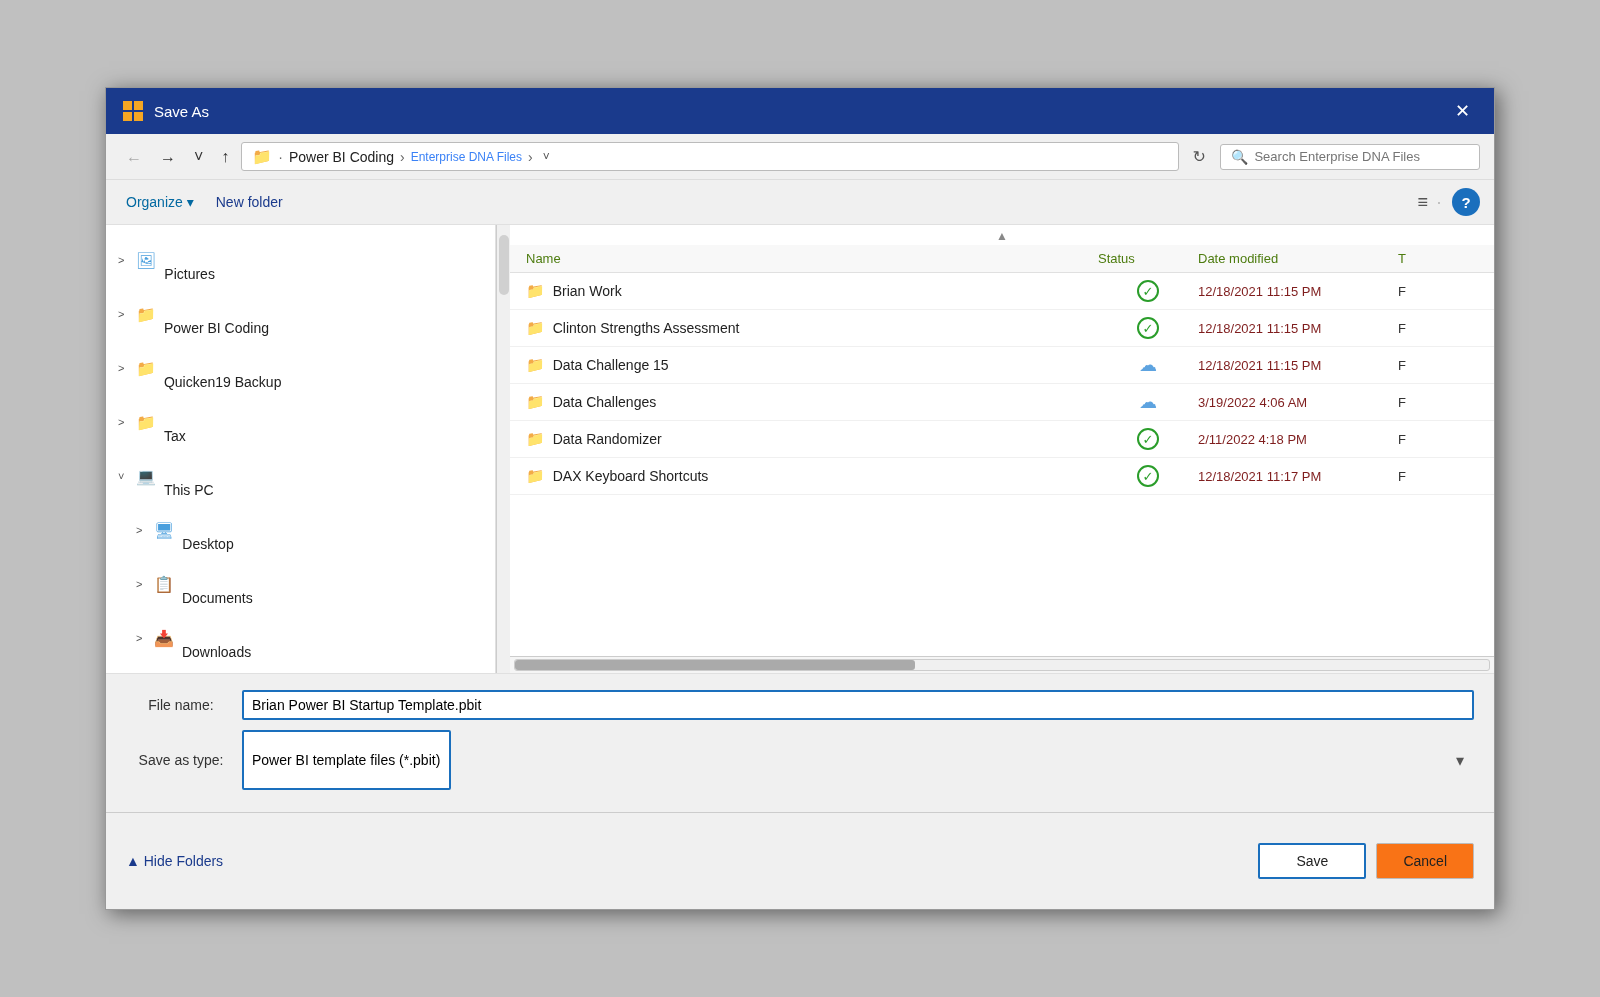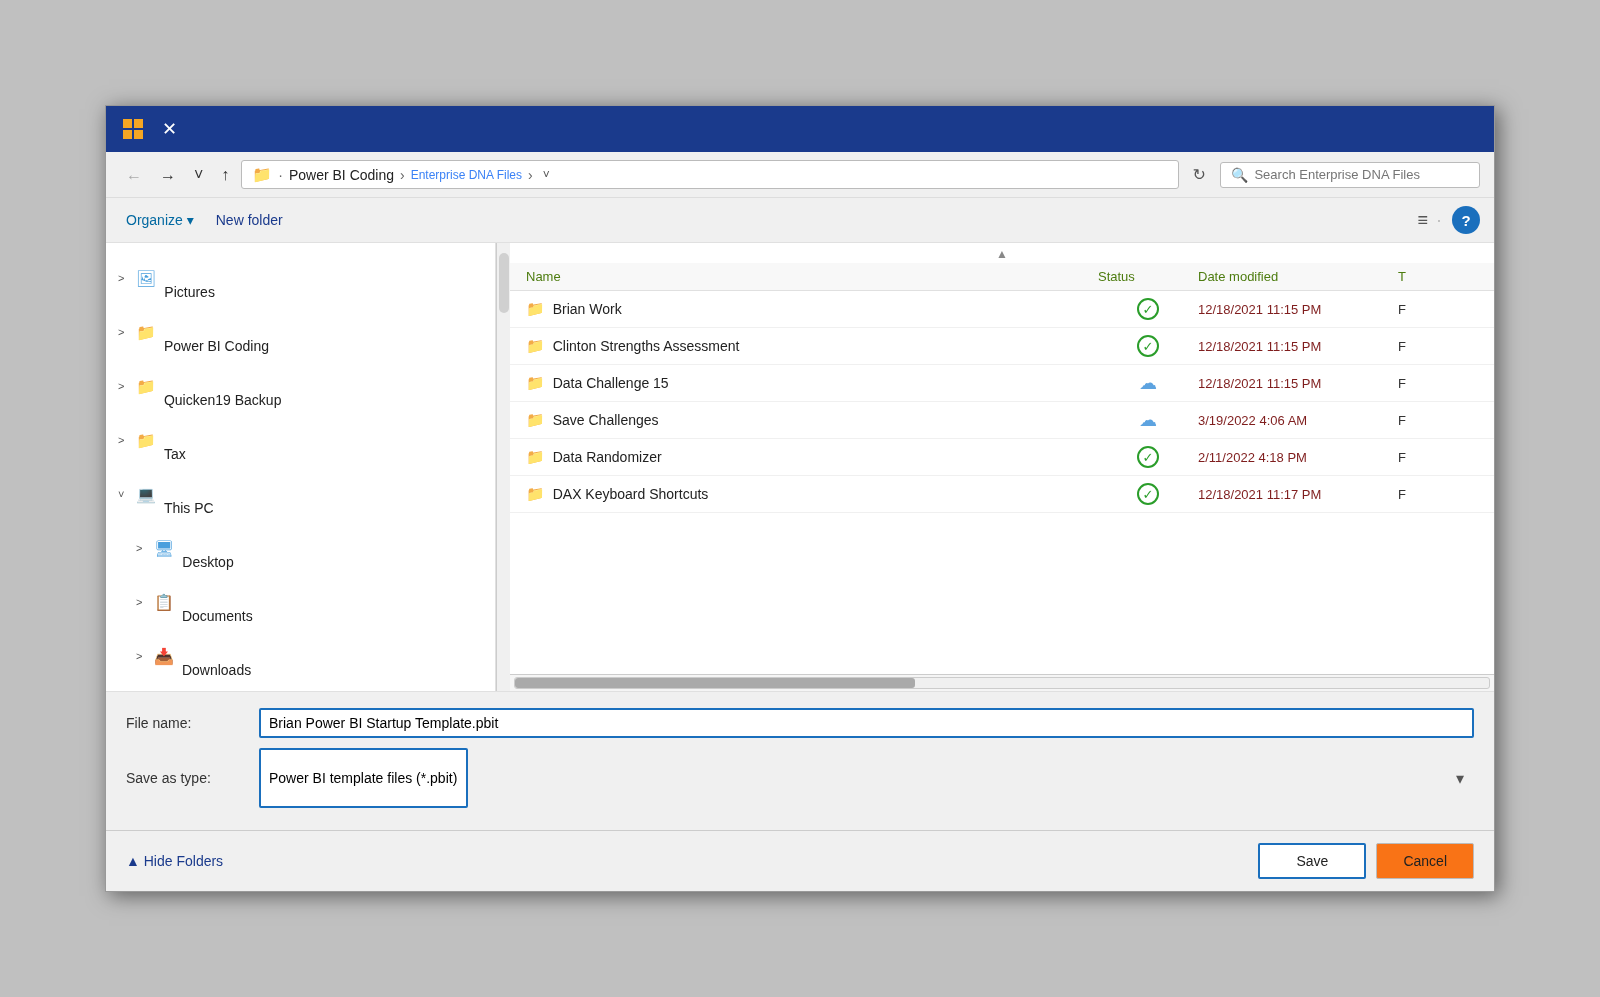--- a/index.html
+++ b/index.html
@@ -321,25 +321,25 @@
       background: #f0f0f0;
       padding: 16px 20px 12px 20px;
       border-top: 1px solid #e0e0e0;
     }
     .form-row {
       display: flex;
       align-items: center;
       margin-bottom: 10px;
     }
     .form-label {
-      text-align: left;
+      text-align: center;
       width: 110px;
       font-size: 14px;
       color: #333;
-      margin-right: 23px;
+      margin-right: 6px;
       flex-shrink: 0;
     }
     .form-input {
       flex: 1;
       padding: 5px 8px;
       font-size: 14px;
       border: 2px solid #1a6fbd;
       border-radius: 2px;
       outline: none;
       background: white;
@@ -368,21 +368,21 @@
       transform: translateY(-50%);
       color: #555;
       pointer-events: none;
     }
     
     .bottom-bar {
       background: #f0f0f0;
       border-top: 1px solid #ccc;
       display: flex;
       align-items: center;
-      padding: 12px 20px;
+      padding: 30px 20px;
       justify-content: space-between;
     }
     .hide-folders-btn {
       background: none;
       border: none;
       color: #1a3a8c;
       font-size: 14px;
       cursor: pointer;
       display: flex;
       align-items: center;
@@ -430,20 +430,21 @@
 
   <div class="title-bar">
     <div class="title-bar-icon">
       <svg width="20" height="20" viewBox="0 0 20 20">
         <rect x="0" y="0" width="9" height="9" fill="#f5a623"></rect>
         <rect x="11" y="0" width="9" height="9" fill="#f5a623"></rect>
         <rect x="0" y="11" width="9" height="9" fill="#f5a623"></rect>
         <rect x="11" y="11" width="9" height="9" fill="#f5a623"></rect>
       </svg>
     </div>
+    <span class="title-bar-title">Save As</span>
     <button class="title-bar-close">✕</button>
   </div>
 
   <div class="toolbar">
     <button class="nav-btn disabled">←</button>
     <button class="nav-btn">→</button>
     <button class="nav-btn">˅</button>
     <button class="nav-btn">↑</button>
     <div class="breadcrumb-bar">
       <span class="breadcrumb-folder-icon">📁</span>
@@ -563,21 +564,21 @@
           <div class="file-status-cell">
             <span class="status-cloud">☁</span>
           </div>
           <div class="file-date-cell">12/18/2021 11:15 PM</div>
           <div class="file-type-cell">F</div>
         </div>
 
         <div class="file-row">
           <div class="file-name-cell">
             <span class="file-folder-icon">📁</span>
-            <span>Save Challenges</span>
+            <span>Data Challenges</span>
           </div>
           <div class="file-status-cell">
             <span class="status-cloud">☁</span>
           </div>
           <div class="file-date-cell">3/19/2022 4:06 AM</div>
           <div class="file-type-cell">F</div>
         </div>
 
         <div class="file-row">
           <div class="file-name-cell">

